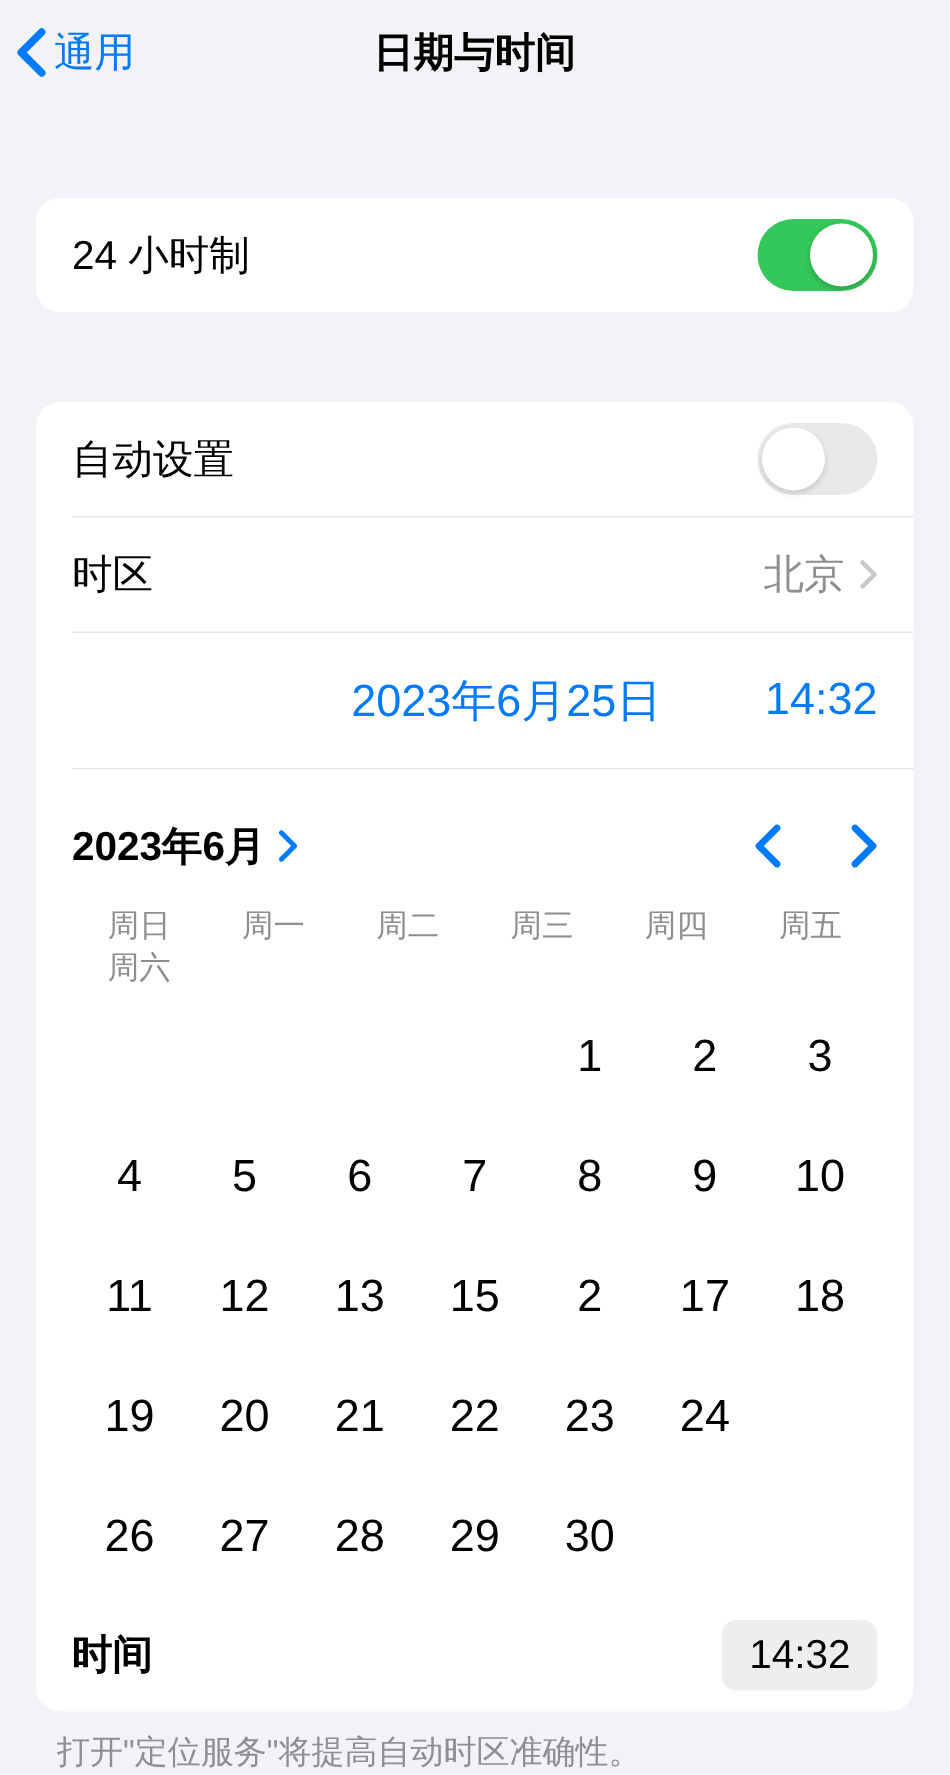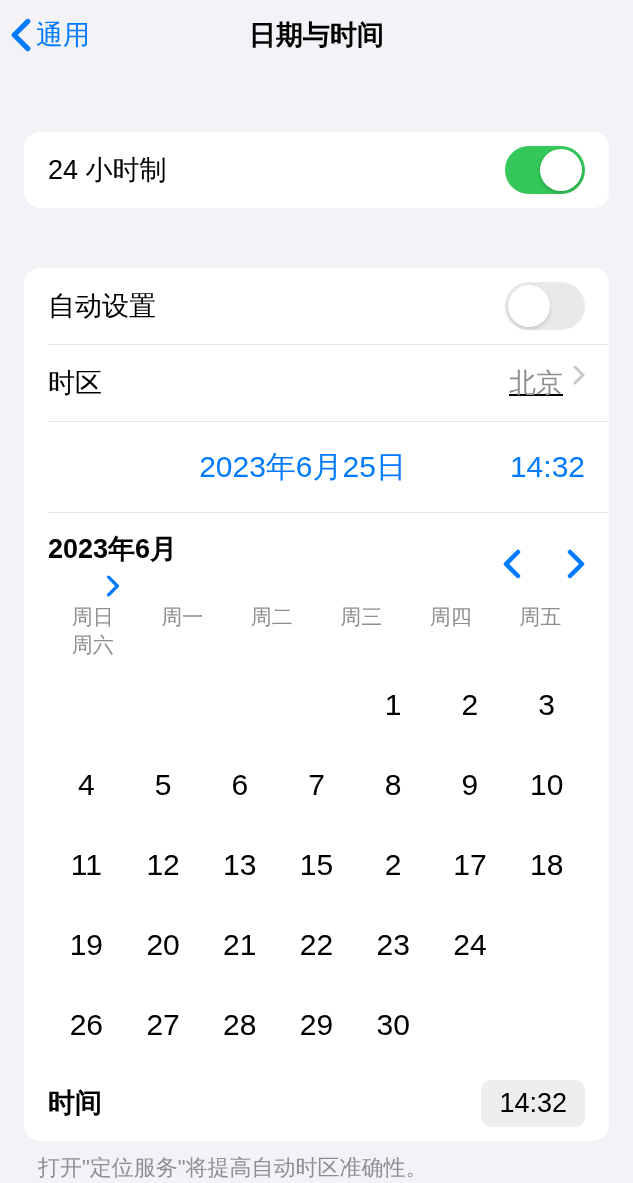--- a/index.html
+++ b/index.html
@@ -102,39 +102,38 @@
       left: 3px;
       top: 3px;
       width: 42px;
       height: 42px;
       background: #fff;
       border-radius: 50%;
       box-shadow: 0 2px 4px rgba(0,0,0,0.15);
     }
     .row-right {
       display: flex;
-      align-items: flex-start;
+      align-items: center;
       gap: 10px;
-      text-decoration: underline;
     }
     .row-value {
       font-size: 27px;
       color: #8e8e93;
     }
     .chevron-right {
       width: 12px;
       height: 20px;
     }
     .date-time-row {
       display: flex;
       align-items: center;
       justify-content: flex-end;
       padding: 0 24px;
       height: 90px;
-      gap: 104px;
+      gap: 69px;
     }
     .date-time-value {
       font-size: 30px;
       color: #007aff;
       cursor: pointer;
     }
     .calendar-section {
       padding: 0 24px 0 24px;
     }
     .month-header {
@@ -142,21 +141,20 @@
       align-items: center;
       justify-content: space-between;
       height: 70px;
       margin-top: 16px;
     }
     .month-label-wrap {
       display: flex;
       align-items: center;
       gap: 8px;
       cursor: pointer;
-      flex-direction: column;
     }
     .month-label {
       font-size: 27px;
       font-weight: 600;
       color: #000;
     }
     .month-chevron {
       width: 14px;
       height: 22px;
     }

